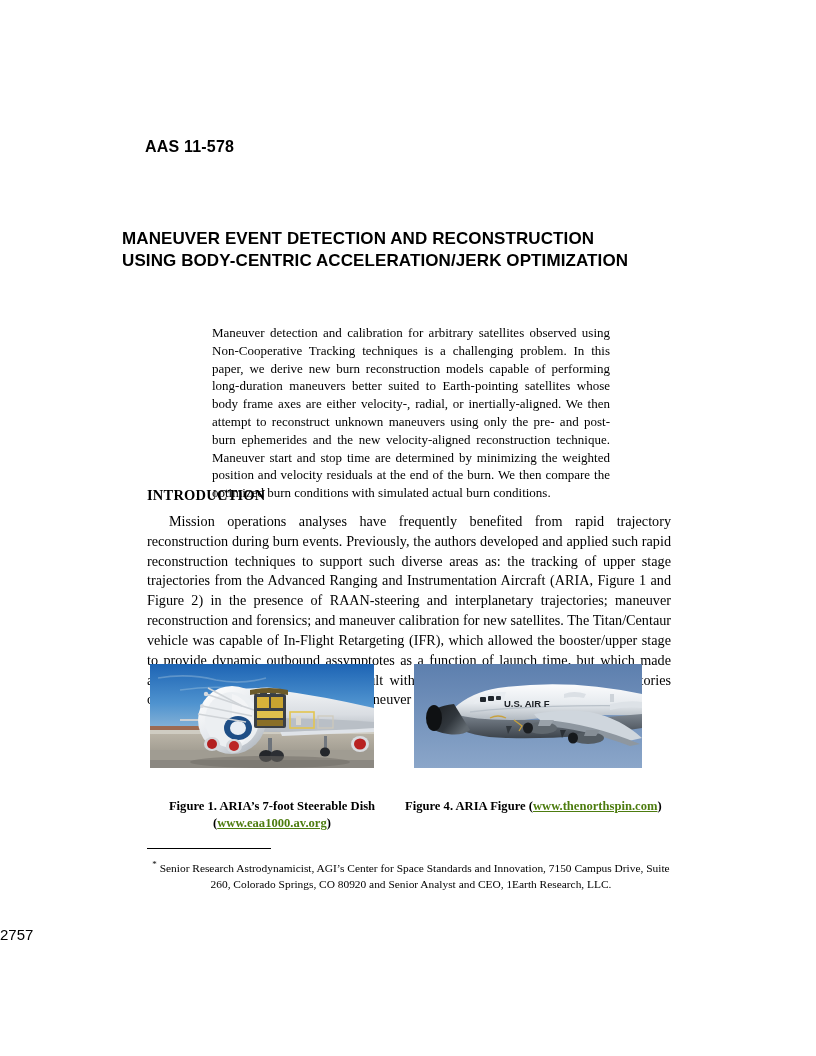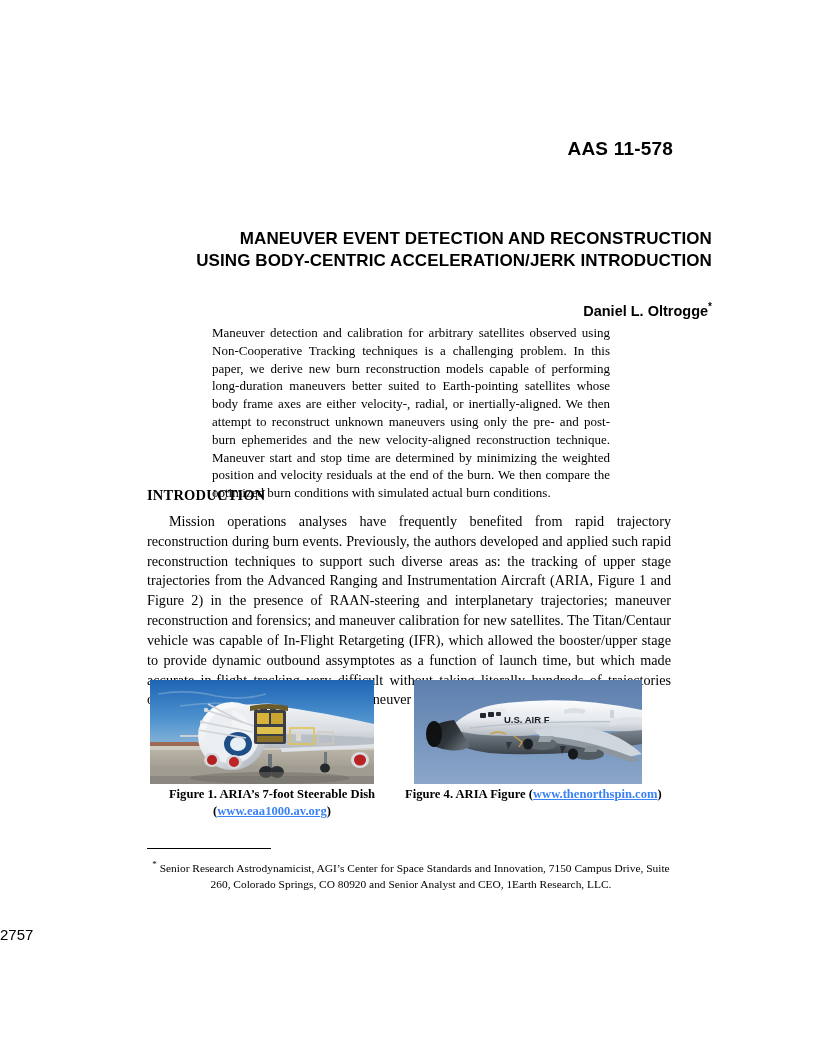--- a/index.html
+++ b/index.html
@@ -20,34 +20,34 @@
     overflow: hidden;
     box-sizing: border-box;
   }
 
   
   .running-head {
     position: absolute;
     top: 138px;
     left: 145px;
     width: 528px;
-    text-align: right;
+    text-align: left;
     font-family: "Liberation Sans", "DejaVu Sans", sans-serif;
     font-weight: bold;
-    font-size: 19px;
+    font-size: 16px;
     letter-spacing: 0.2px;
   }
 
   
   .title-block {
     position: absolute;
     top: 228px;
-    left: 112px;
+    left: 122px;
     width: 600px;
-    text-align: right;
+    text-align: left;
   }
   .paper-title {
     font-family: "Liberation Sans", "DejaVu Sans", sans-serif;
     font-weight: bold;
     font-size: 17px;
     line-height: 1.32;
     letter-spacing: 0.1px;
     margin: 0;
   }
   .author {
@@ -99,21 +99,21 @@
     text-justify: inter-word;
   }
   .body-text p {
     margin: 0;
     text-indent: 22px;
   }
 
   
   .figures {
     position: absolute;
-    top: 680px;
+    top: 664px;
     left: 150px;
     width: 520px;
     height: 132px;
     padding-left: 12px;
   }
   .fig {
     position: absolute;
     top: 0;
     overflow: hidden;
   }
@@ -128,26 +128,26 @@
     left: 147px;
     width: 524px;
     height: 44px;
     font-family: "Liberation Serif", "DejaVu Serif", serif;
     font-weight: bold;
     font-size: 12.6px;
     line-height: 1.33;
   }
   .caption {
     position: absolute;
-    top: 0;
+    top: 12px;
   }
   .caption-1 { left: 0px;   width: 250px; text-align: center; }
   .caption-2 { left: 258px; width: 266px; text-align: left; }
   .url {
-    color: #3b82f6;
+    color: #4d7c0f;
     text-decoration: underline;
     font-weight: bold;
   }
 
   
   .footnote-rule {
     position: absolute;
     top: 848px;
     left: 147px;
     width: 124px;
@@ -182,24 +182,21 @@
 </head>
 <body>
 
 <div class="page">
 
   <div class="running-head">AAS 11-578</div>
 
   <div class="title-block">
     <div class="paper-title">
       <span>MANEUVER EVENT DETECTION AND RECONSTRUCTION</span><br>
-      <span>USING BODY-CENTRIC ACCELERATION/JERK INTRODUCTION</span>
-    </div>
-    <div class="author">
-      <span>Daniel L. Oltrogge</span><span class="fn-marker">*</span>
+      <span>USING BODY-CENTRIC ACCELERATION/JERK OPTIMIZATION</span>
     </div>
   </div>
 
   <div class="abstract">Maneuver detection and calibration for arbitrary satellites observed using Non-Cooperative Tracking techniques is a challenging problem. In this paper, we derive new burn reconstruction models capable of performing long-duration maneuvers better suited to Earth-pointing satellites whose body frame axes are either velocity-, radial, or inertially-aligned. We then attempt to reconstruct unknown maneuvers using only the pre- and post-burn ephemerides and the new velocity-aligned reconstruction technique. Maneuver start and stop time are determined by minimizing the weighted position and velocity residuals at the end of the burn. We then compare the optimized burn conditions with simulated actual burn conditions.</div>
 
   <div class="section-heading">INTRODUCTION</div>
 
   <div class="body-text">
     <p>Mission operations analyses have frequently benefited from rapid trajectory reconstruction during burn events. Previously, the authors developed and applied such rapid reconstruction techniques to support such diverse areas as: the tracking of upper stage trajectories from the Advanced Ranging and Instrumentation Aircraft (ARIA, Figure 1 and Figure 2) in the presence of RAAN-steering and interplanetary trajectories; maneuver reconstruction and forensics; and maneuver calibration for new satellites.  The Titan/Centaur vehicle was capable of In-Flight Retargeting (IFR), which allowed the booster/upper stage to provide dynamic outbound assymptotes as a function of launch time, but which made accurate in-flight tracking very difficult without taking literally hundreds of trajectories onboard or performing a time-based maneuver reconstruction technique.</p>
   </div>

